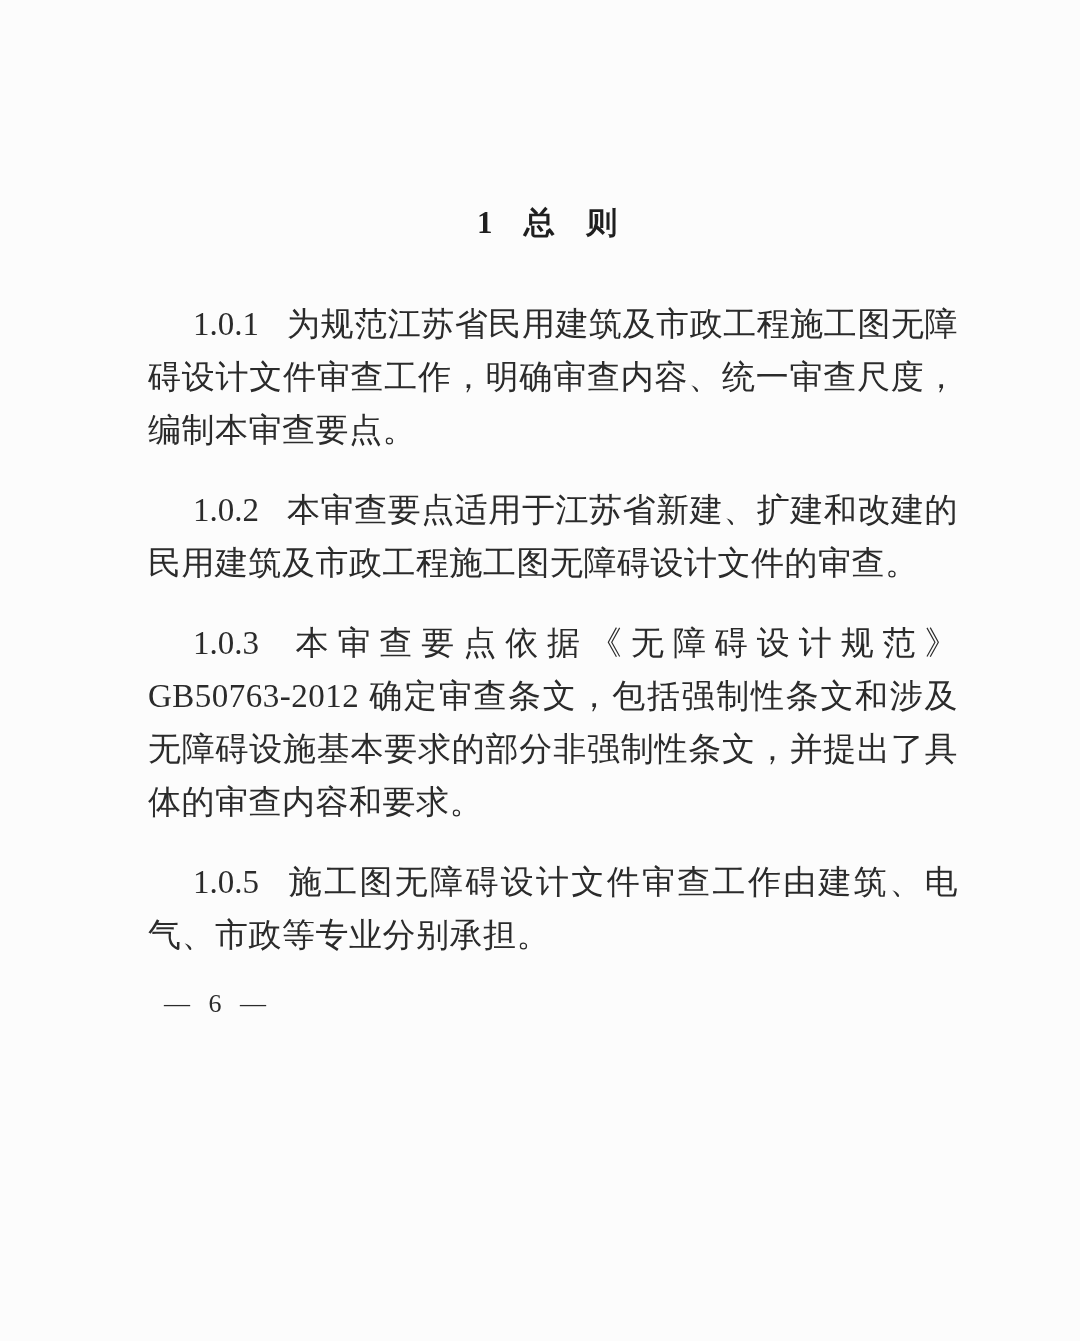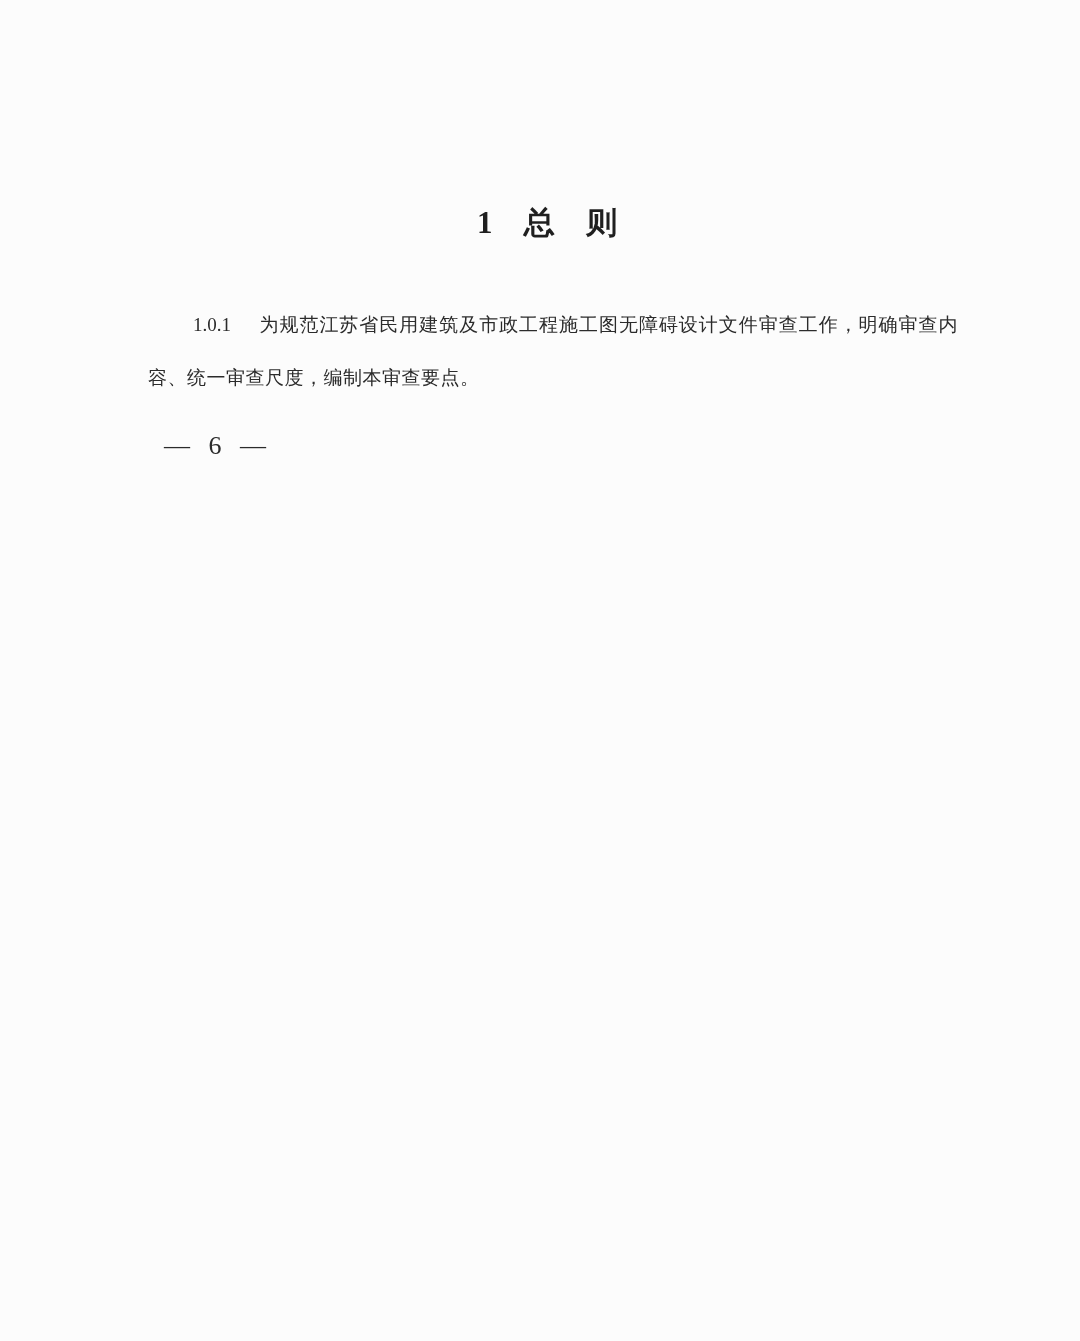--- a/index.html
+++ b/index.html
@@ -22,21 +22,21 @@
   .doc-title {
     text-align: center;
     font-size: 31px;
     font-weight: bold;
     letter-spacing: 0.38em;
     line-height: 46px;
     margin: 0 0 52px 0;
     color: #1f1f1f;
   }
   .clause {
-    font-size: 19px;
+    font-size: 33px;
     line-height: 53px;
     letter-spacing: 0.5px;
     text-align: justify;
     text-indent: 45px;
     margin: 0 0 27px 0;
   }
   .clause .num {
     font-family: "Liberation Serif", "DejaVu Serif", serif;
     margin-right: 28px;
     letter-spacing: 0;
@@ -54,21 +54,30 @@
 <body>
 
 <div class="page">
 
   <h1 class="doc-title">1 总 则</h1>
 
   <p class="clause">
     <span class="num">1.0.1</span><span>为规范江苏省民用建筑及市政工程施工图无障碍设计文件审查工作，明确审查内容、统一审查尺度，编制本审查要点。</span>
   </p>
 
+  <p class="clause">
+    <span class="num">1.0.2</span><span>本审查要点适用于江苏省新建、扩建和改建的民用建筑及市政工程施工图无障碍设计文件的审查。</span>
+  </p>
+
+  <p class="clause">
+    <span class="num">1.0.3</span><span>本审查要点依据《无障碍设计规范》GB50763-2012 确定审查条文，包括强制性条文和涉及无障碍设施基本要求的部分非强制性条文，并提出了具体的审查内容和要求。</span>
+  </p>
 
 
-
+  <p class="clause">
+    <span class="num">1.0.5</span><span>施工图无障碍设计文件审查工作由建筑、电气、市政等专业分别承担。</span>
+  </p>
 
 
 
   <div class="page-number">— 6 —</div>
 
 </div>
 
 </body></html>

